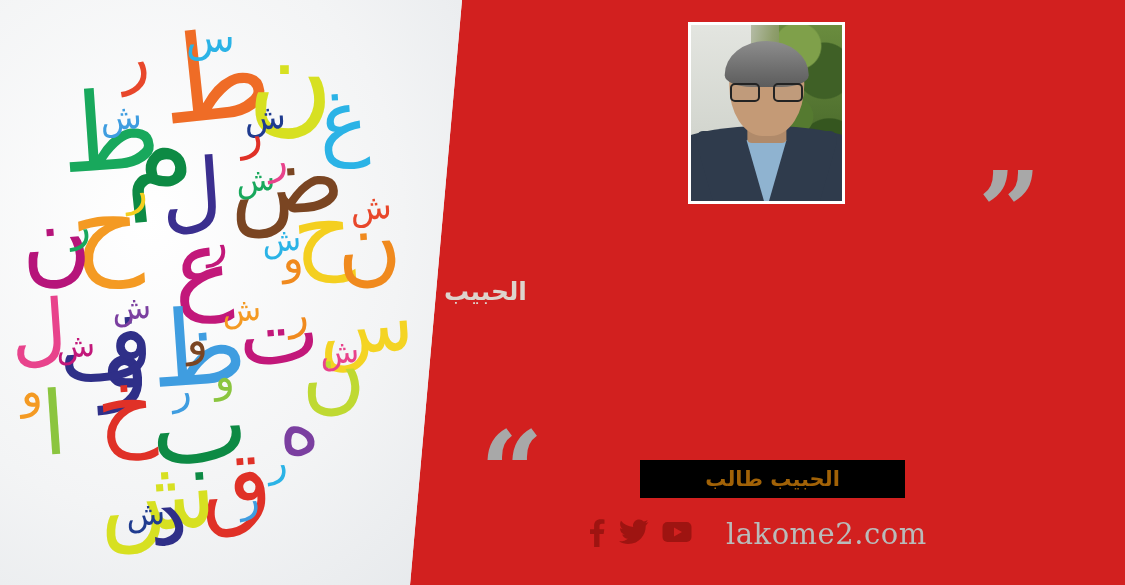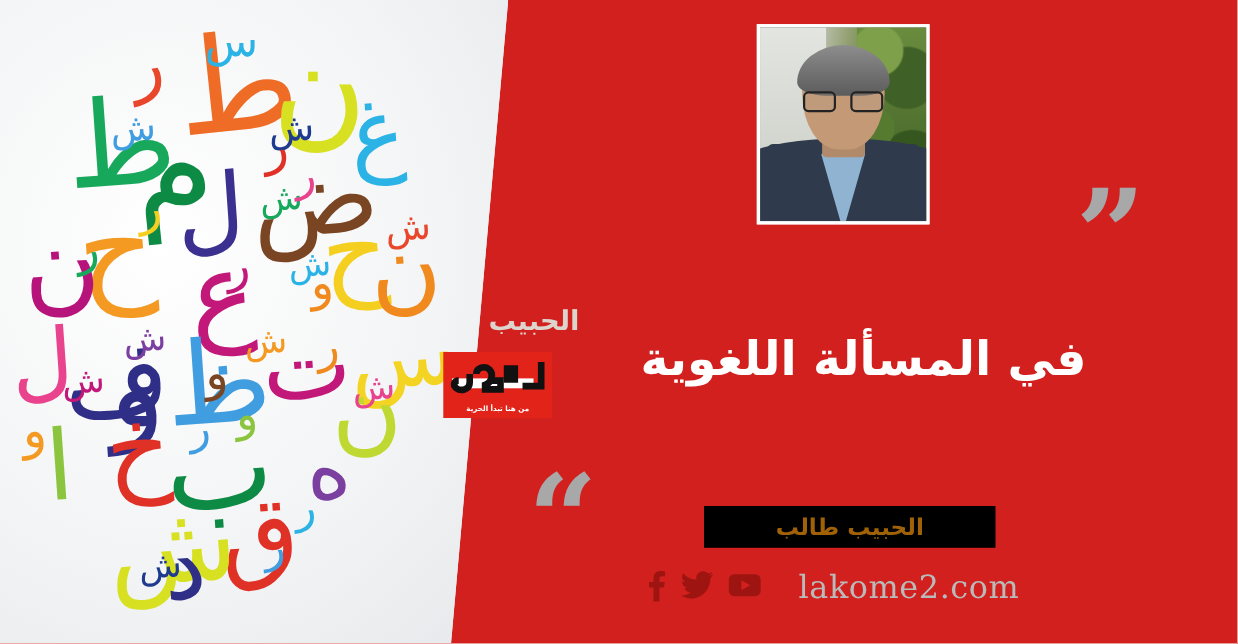--- a/index.html
+++ b/index.html
@@ -341,32 +341,21 @@
         <div class="hair"></div>
         <div class="lens-l"></div>
         <div class="lens-r"></div>
       </div>
     </div>
 
     <div class="quote-mark quote-close">”</div>
 
     <div class="opinion-label">الحبيب</div>
 
-    <div class="logo-box">
-      <svg class="logo-mark" viewBox="0 0 99 38">
-        <rect x="8" y="20" width="74" height="9" fill="#ffffff"></rect>
-        <path d="M86 5 L86 24 L72 24 L72 30 L92 30 L92 5 Z" fill="#111111"></path>
-        <path d="M55 8 L68 8 L68 24 L55 24 Z" fill="#111111"></path>
-        <path d="M30 16 C30 10, 38 8, 42 12 C46 16, 44 24, 38 26 L38 30 L52 30 L52 22 L44 22" fill="none" stroke="#111111" stroke-width="6"></path>
-        <path d="M14 22 C10 22, 8 26, 12 29 C16 32, 24 30, 24 24 L24 16" fill="none" stroke="#111111" stroke-width="6"></path>
-      </svg>
-      <div class="logo-tagline">من هنا تبدأ الحرية</div>
-    </div>
-
-    <div class="headline">في المسألة اللغوية</div>
+
 
     <div class="quote-mark quote-open">“</div>
 
     <div class="author-bar">
       <span class="author-name">الحبيب طالب</span>
     </div>
 
     <div class="footer">
       <div class="social-row">
         <a class="social-icon">

